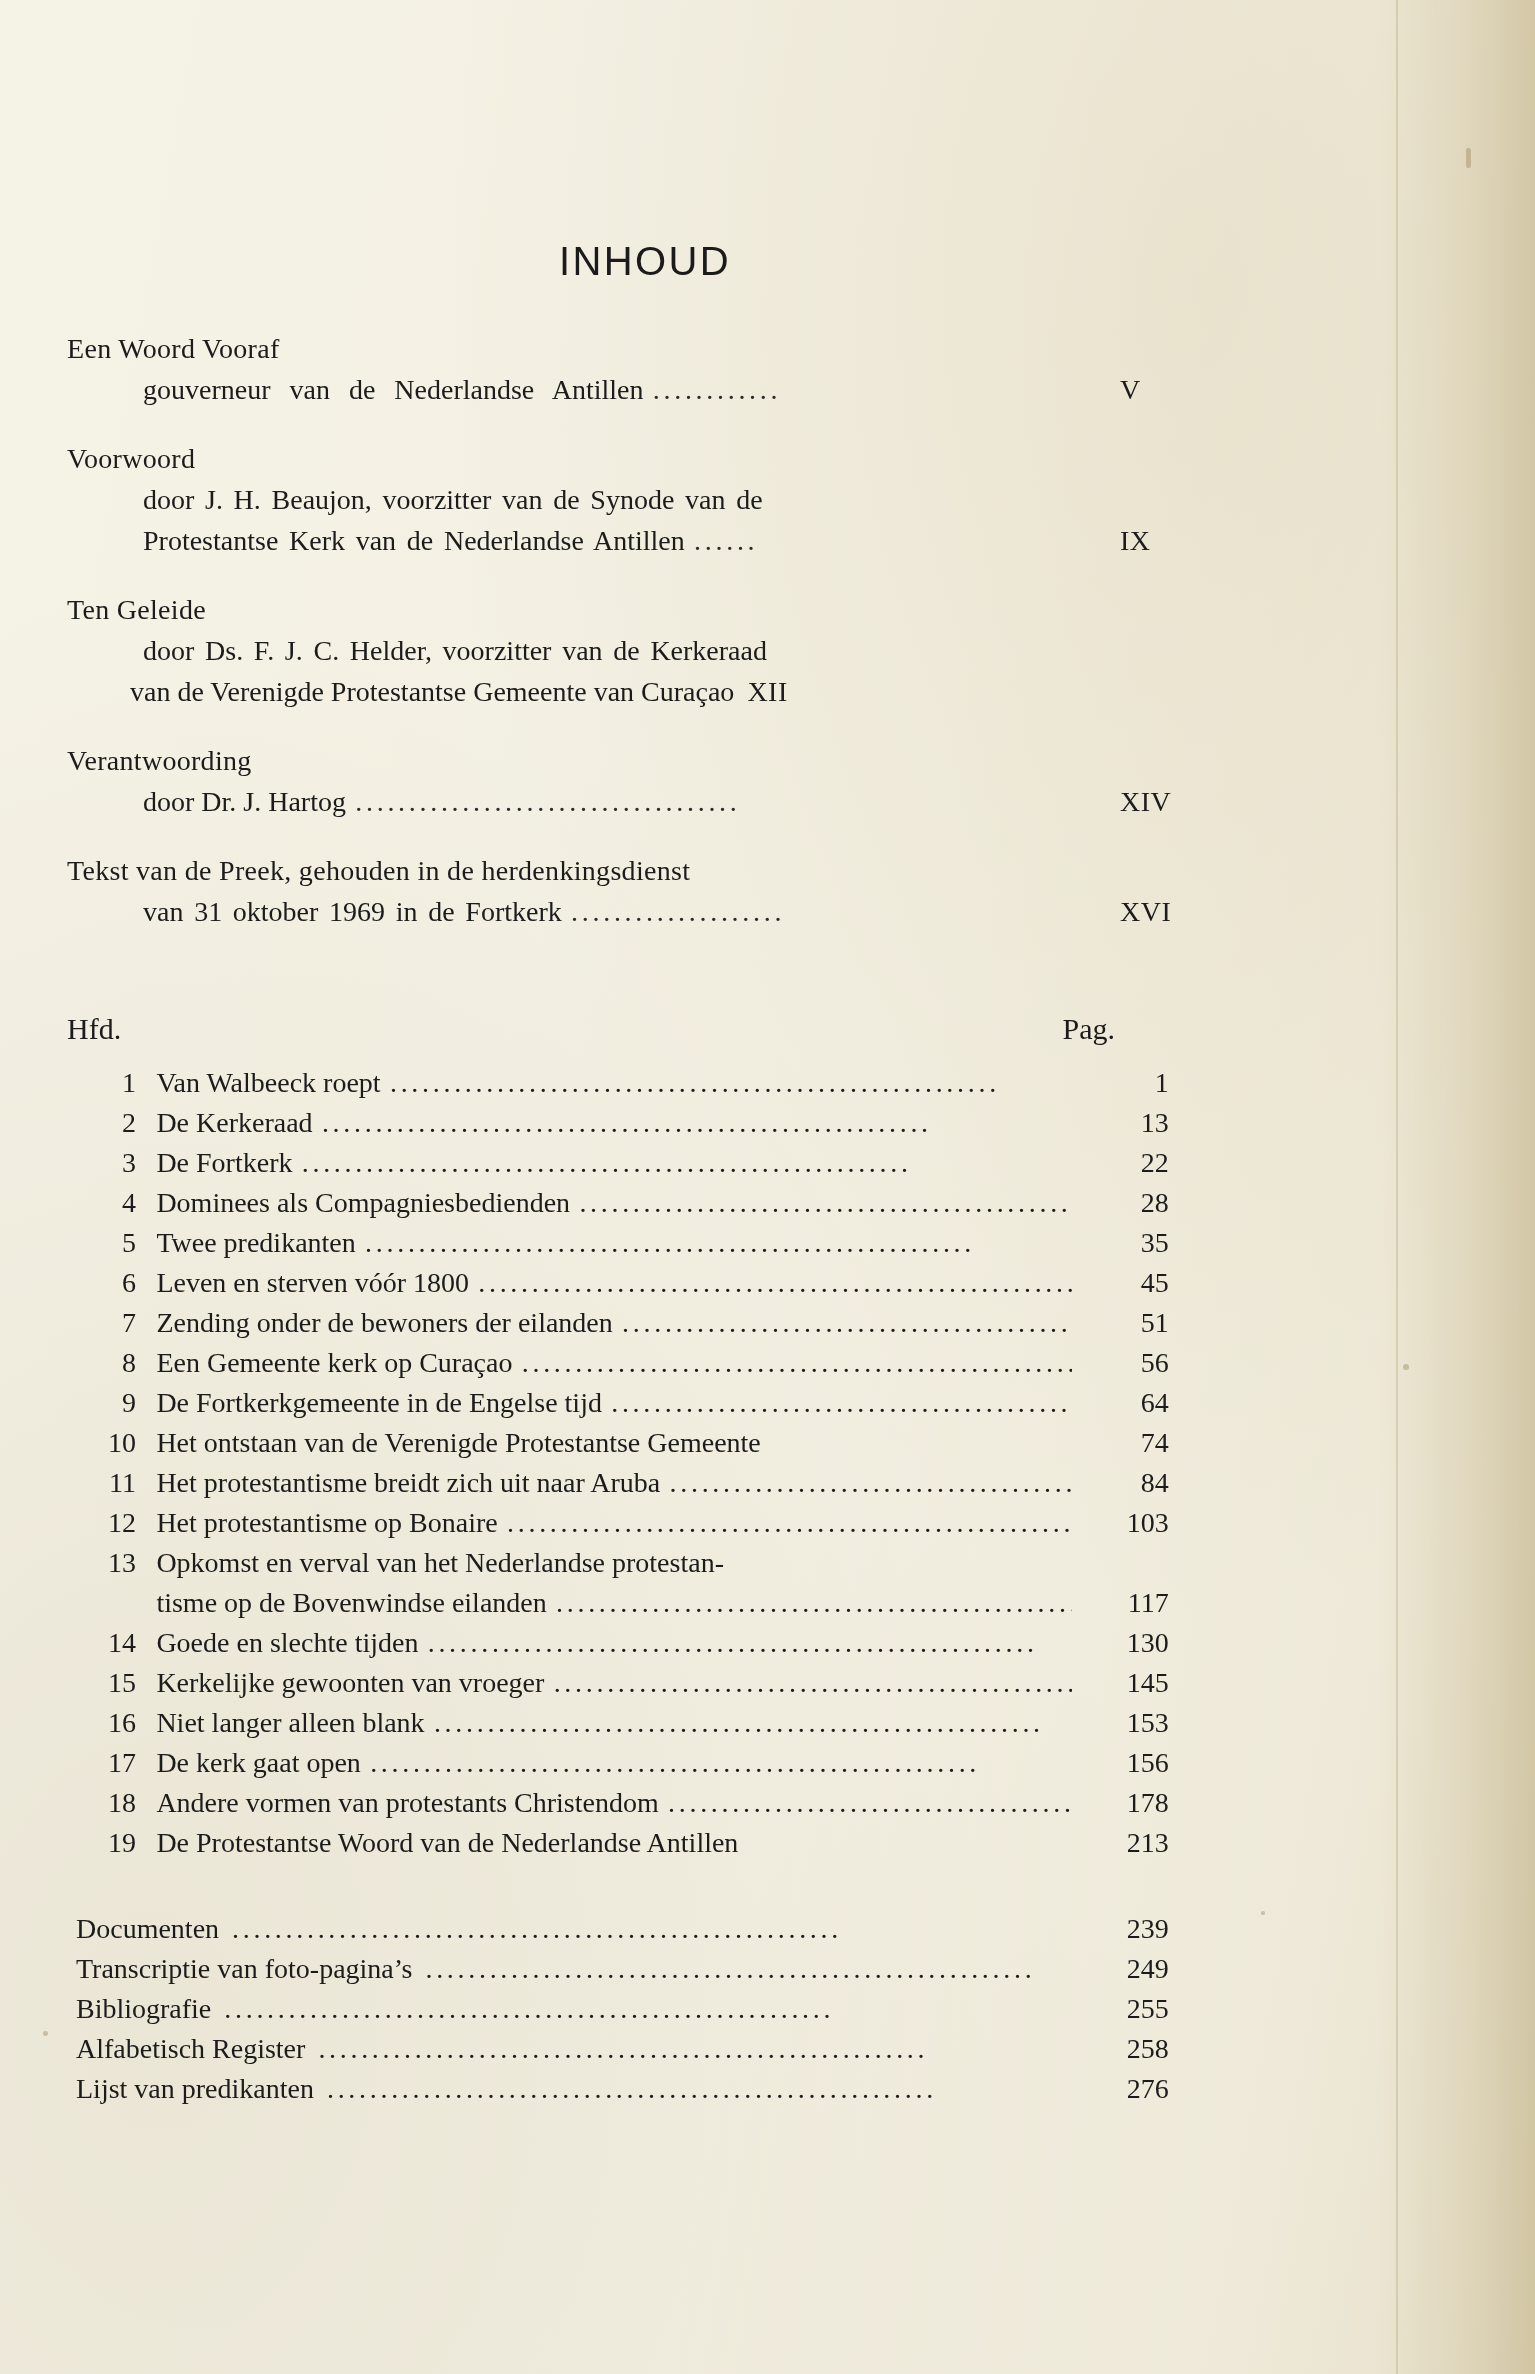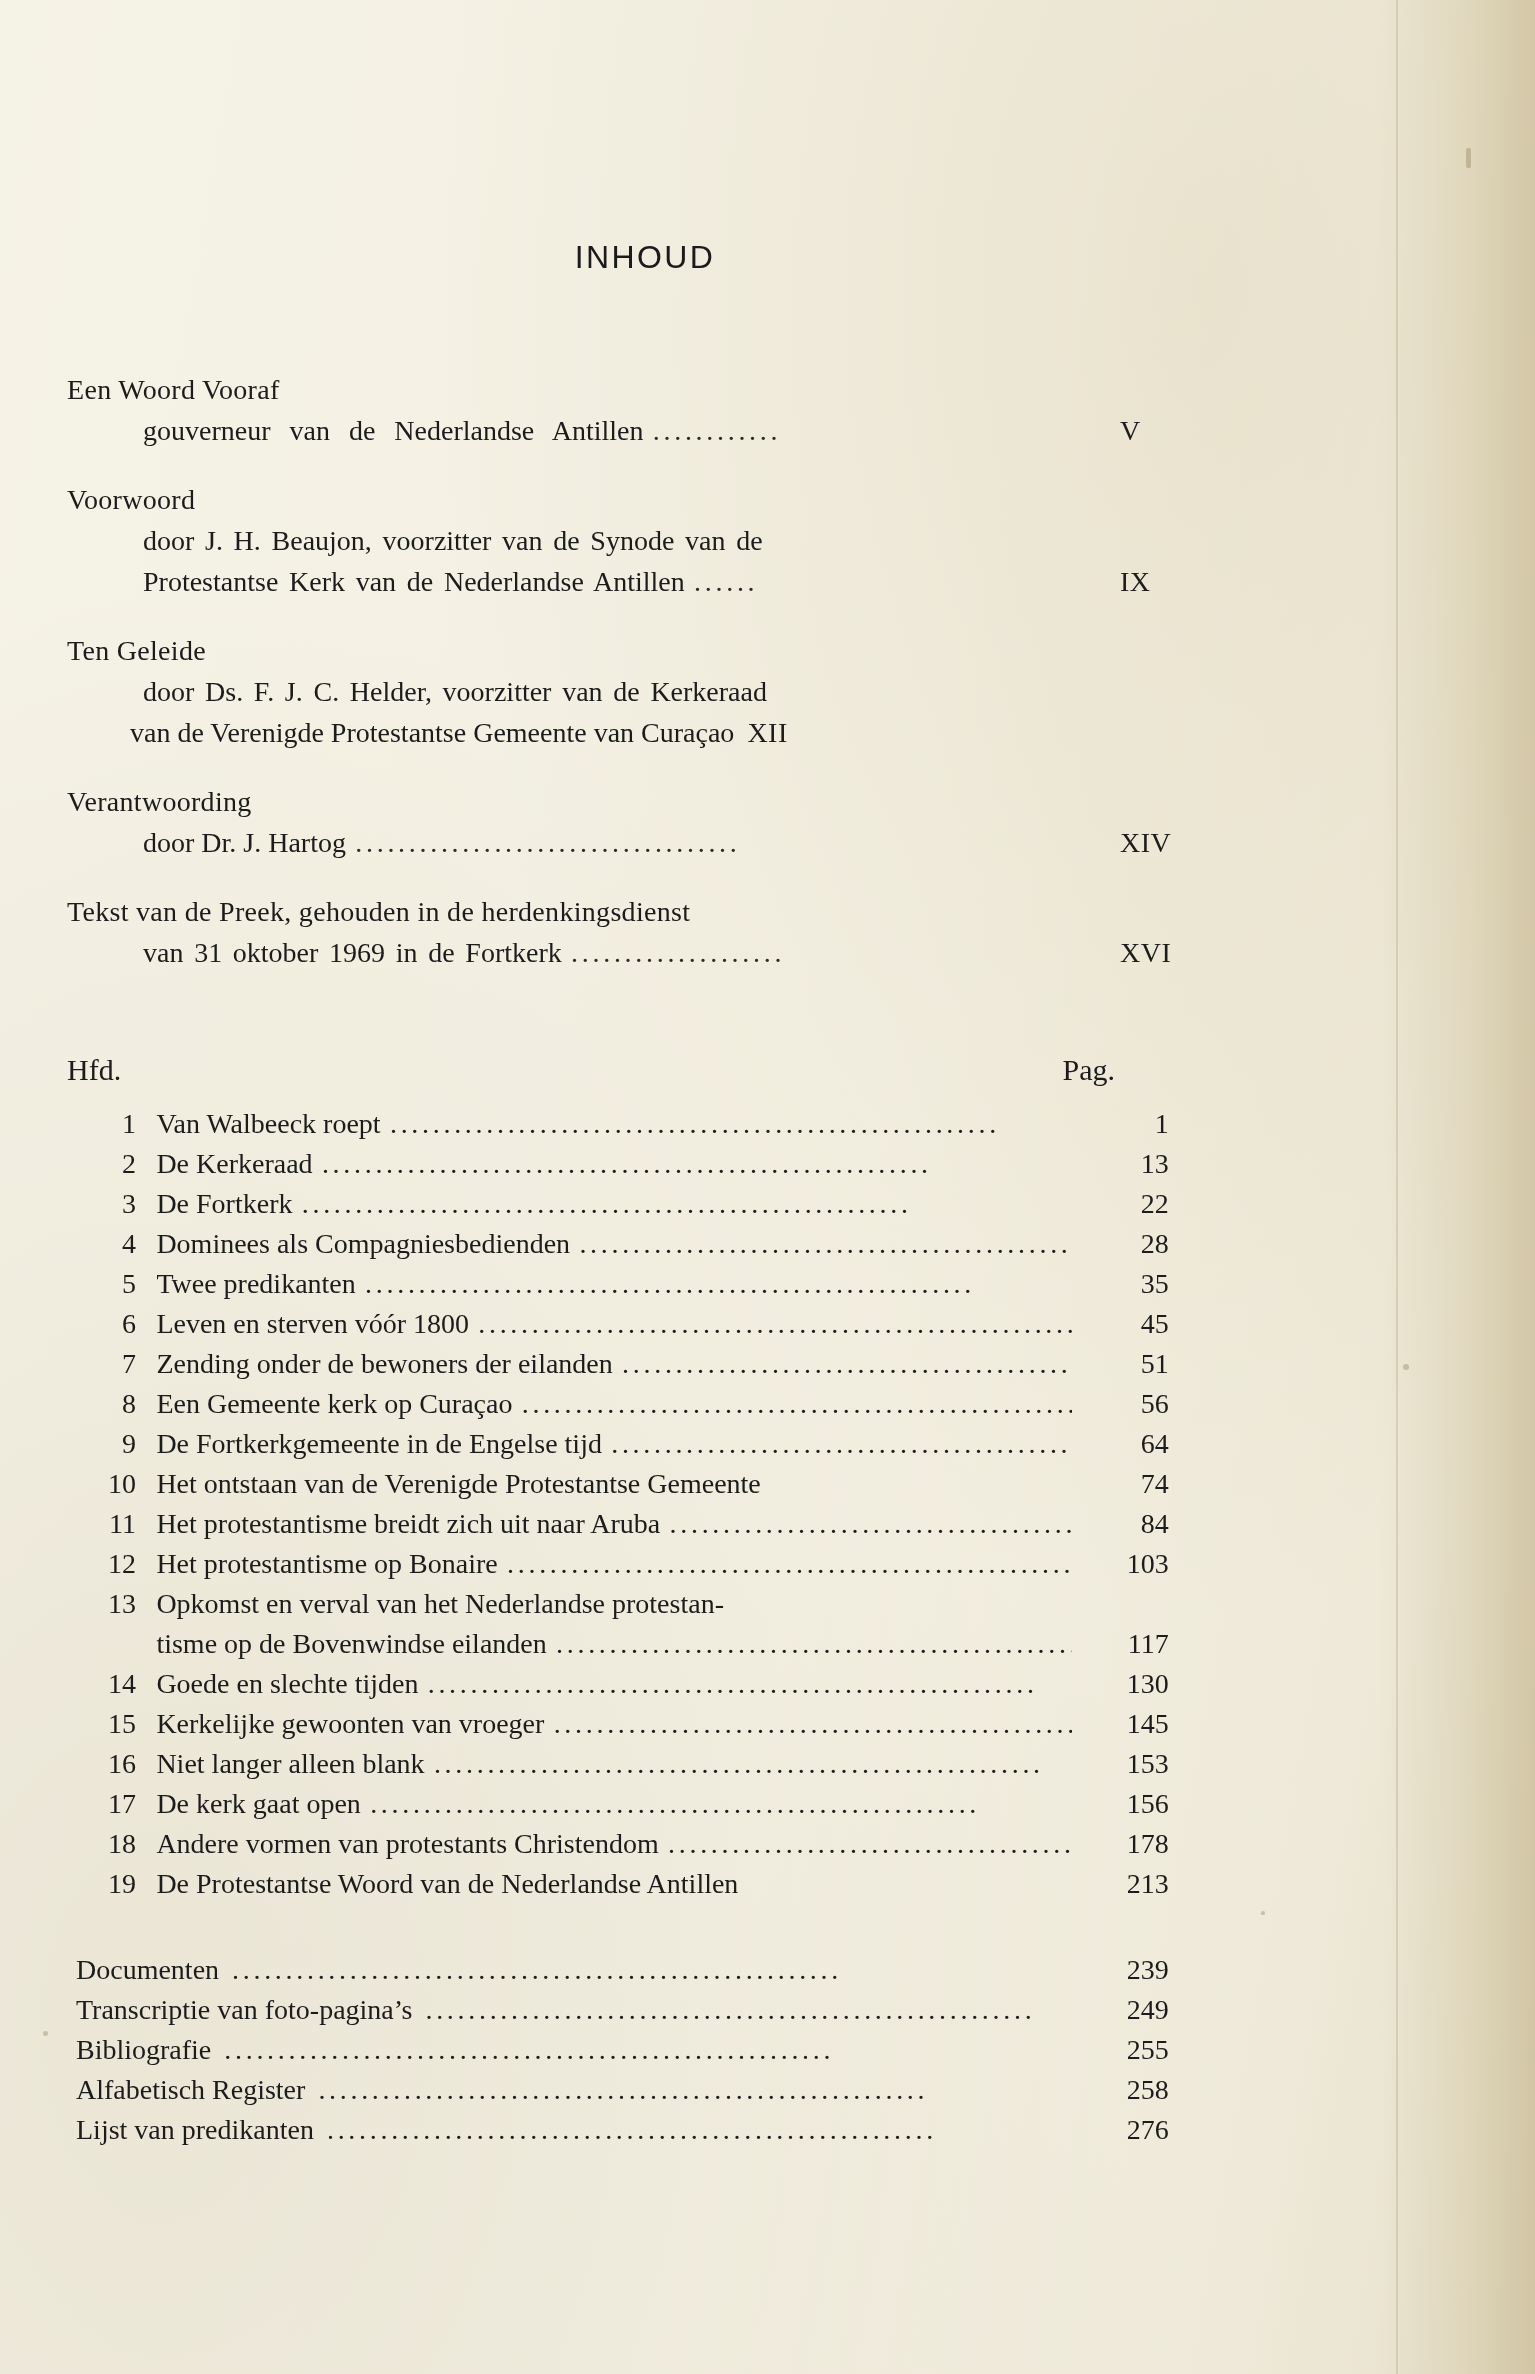--- a/index.html
+++ b/index.html
@@ -45,30 +45,30 @@
 
   .content {
     position: absolute;
     left: 0; top: 0;
     width: 1234px;
   }
 
   .doc-title {
     margin-top: 239px;
     text-align: center;
-    font-size: 32px;
+    font-size: 40px;
     letter-spacing: 2.4px;
     font-family: "Liberation Sans", sans-serif;
     font-weight: 400;
     color: #1b1b1b;
     padding-left: 56px;
   }
 
   .front-list {
-    margin-top: 93px;
+    margin-top: 44px;
     padding-left: 67px;
     padding-right: 56px;
   }
   .front-entry {
     margin-bottom: 28px;
   }
   .fe-head {
     font-size: 28px;
     line-height: 41px;
     letter-spacing: 0.3px;

